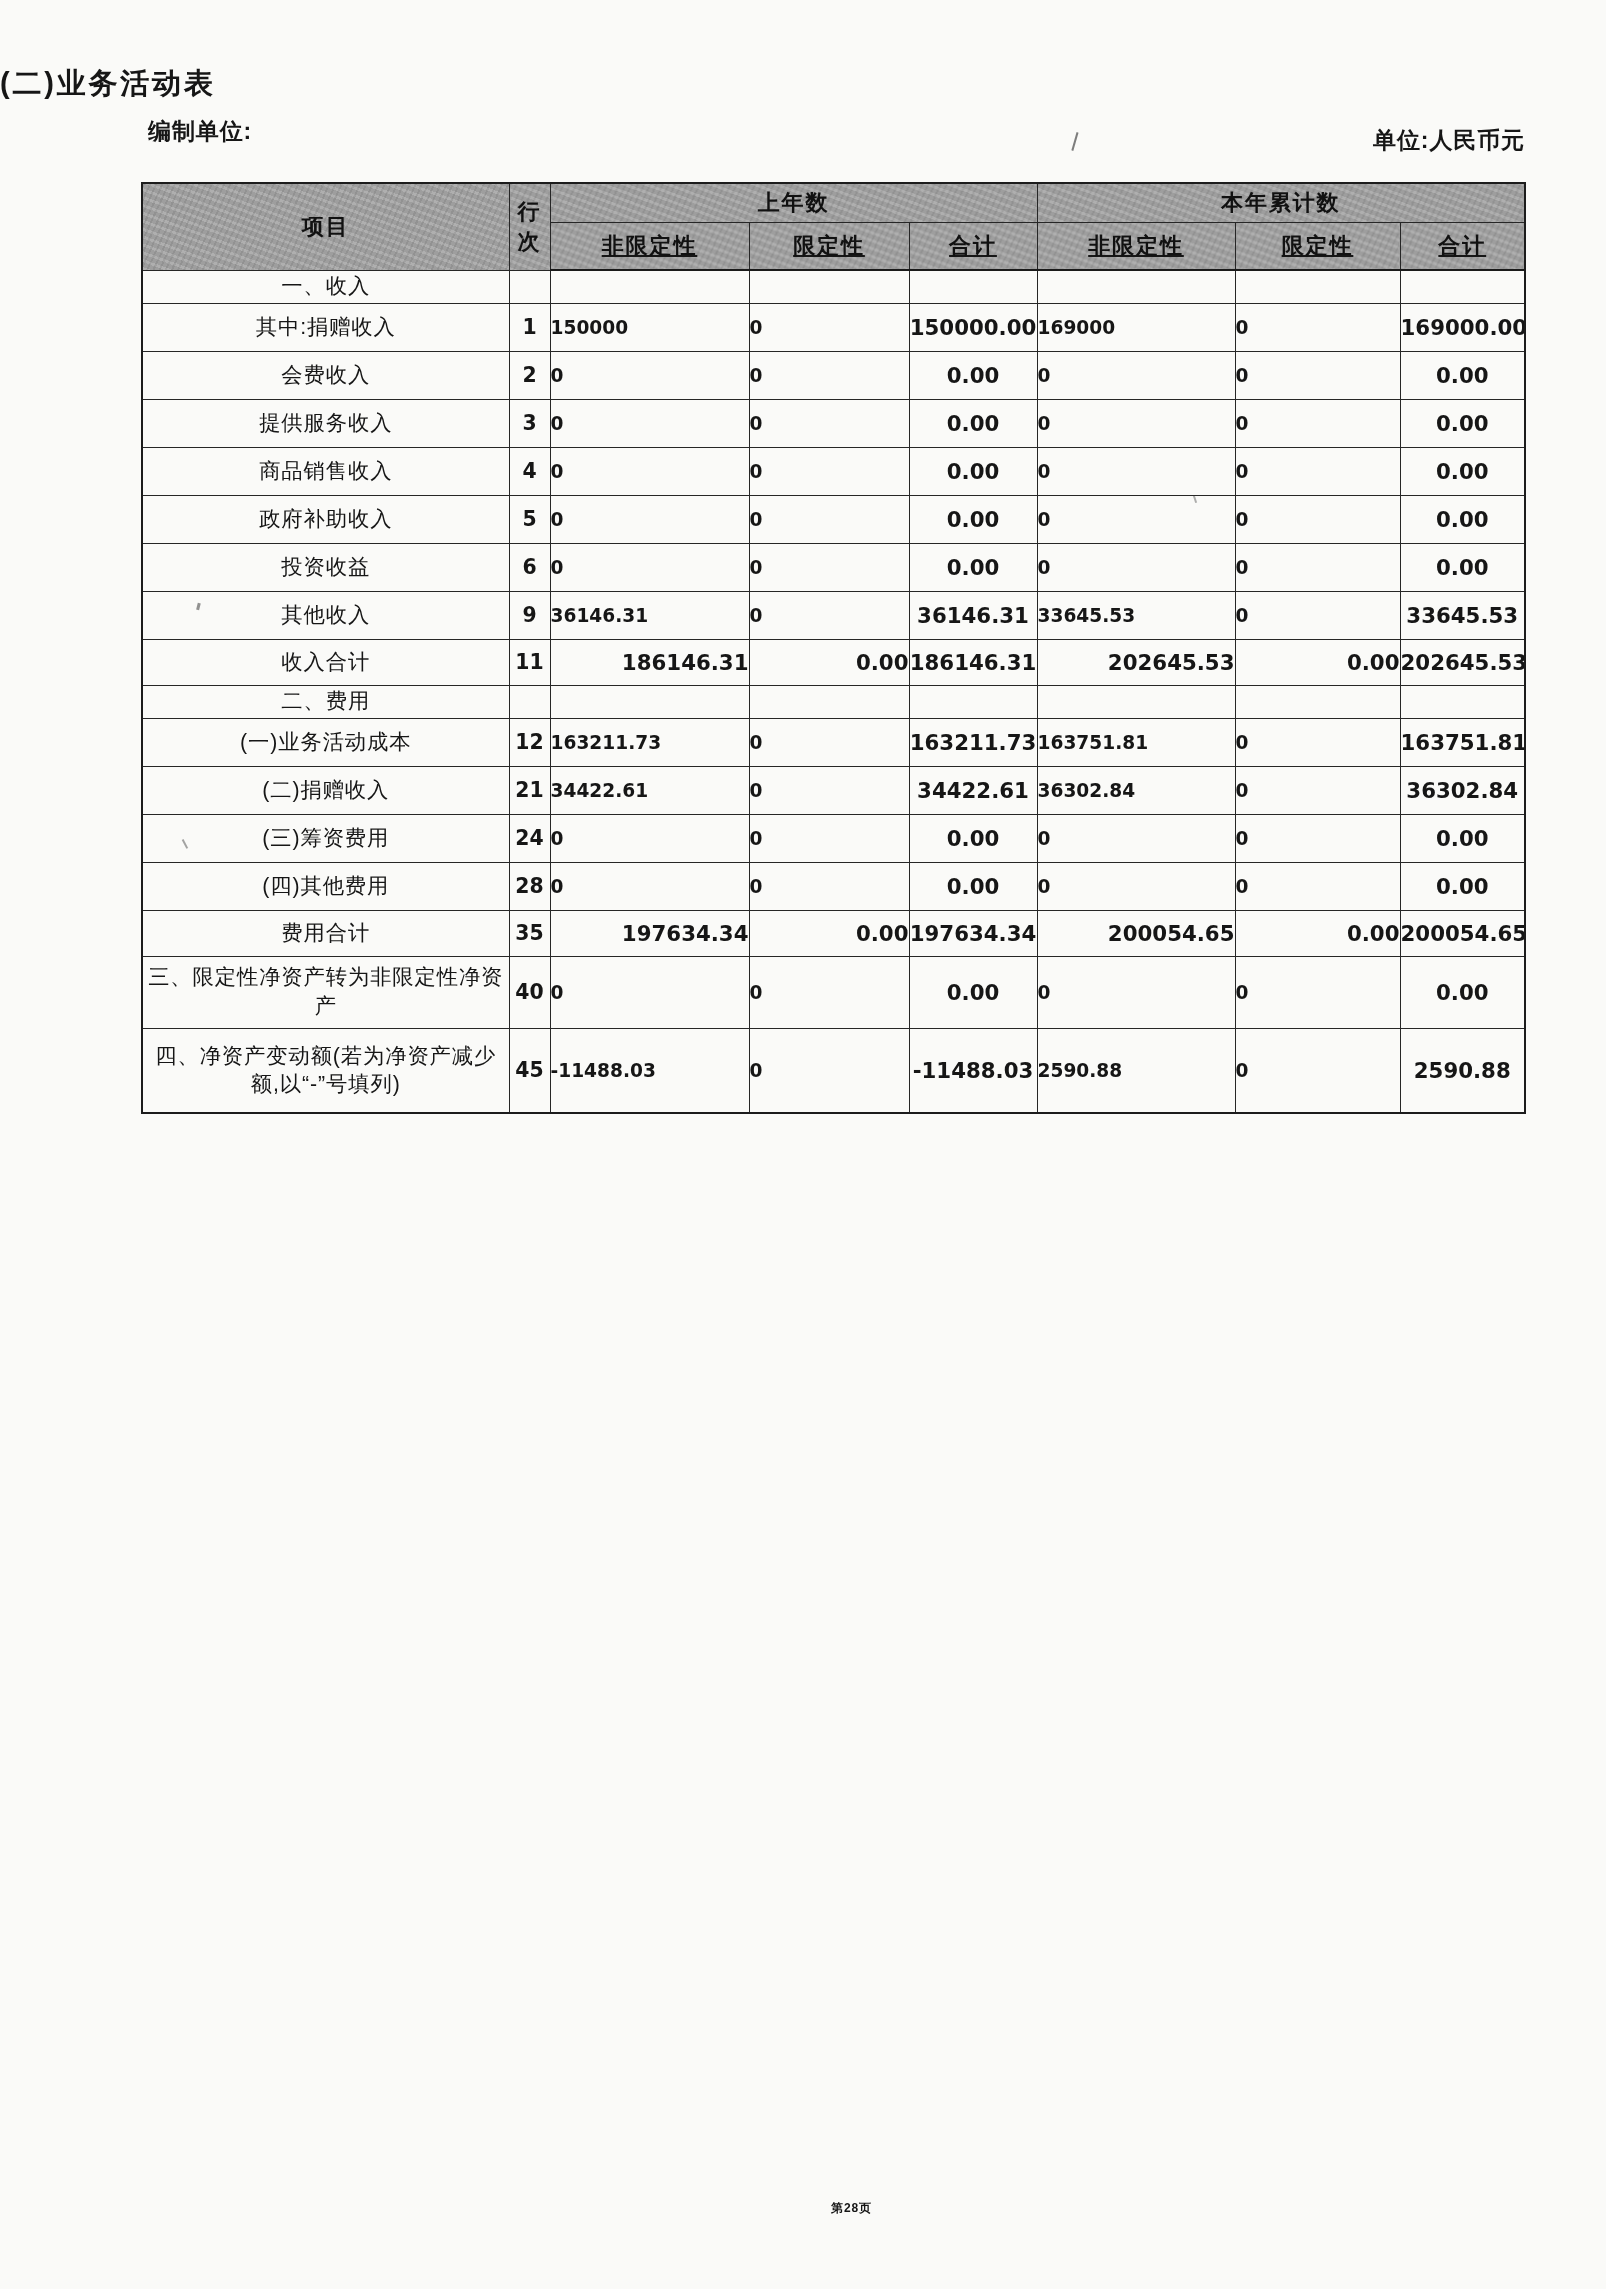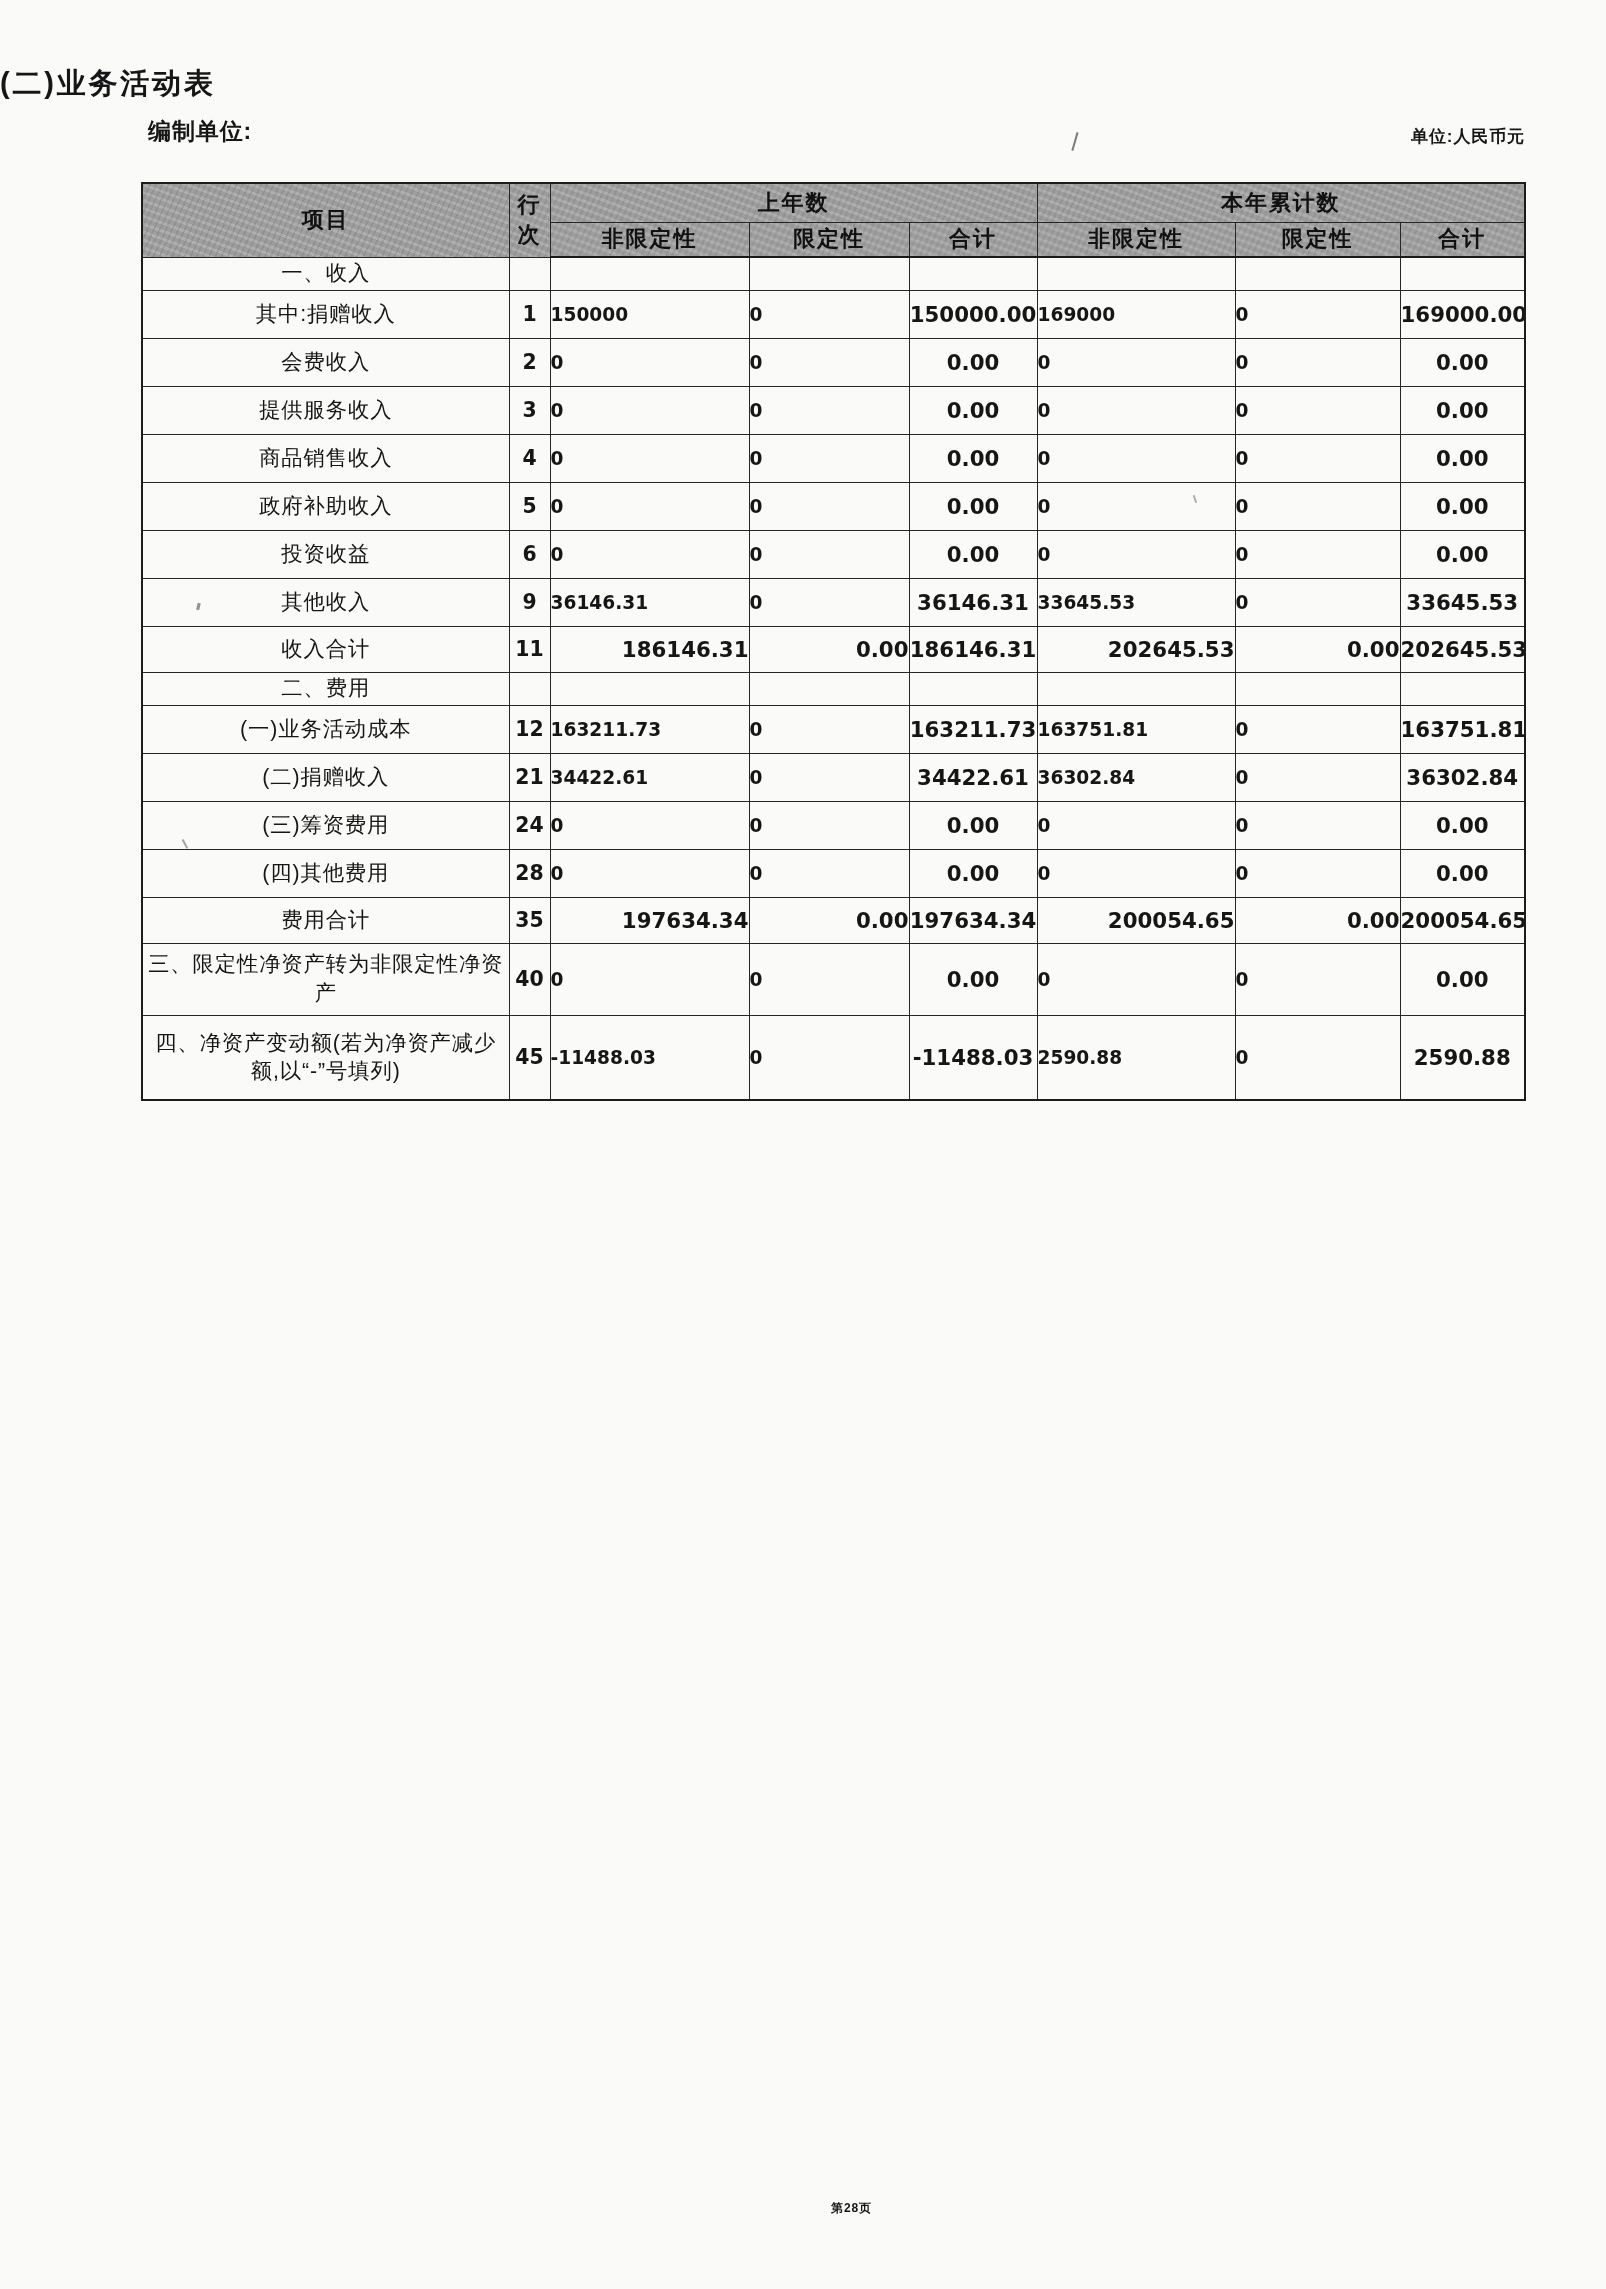--- a/index.html
+++ b/index.html
@@ -8,42 +8,42 @@
     background:#fafaf8; overflow:hidden; color:#161616;
     font-family:"Liberation Sans", sans-serif;
     margin:0 auto;
   }
   .title {
     position:absolute; top:52px; left:0; width:100%;
     text-align:left; font-size:29px; font-weight:700; letter-spacing:2.8px;margin-top:12px;
   }
   .meta-prepared { position:absolute; top:116px; left:148px; font-size:23px; font-weight:600; letter-spacing:0.9px; }
   .meta-period   { position:absolute; top:132px; left:0; width:100%; text-align:center; font-size:19.5px; font-weight:600; letter-spacing:1.9px; }
-  .meta-unit     { position:absolute; top:125px; right:82px; font-size:17px; font-weight:600; letter-spacing:0.9px;margin-left:17px; }
+  .meta-unit     { position:absolute; top:125px; right:82px; font-size:23px; font-weight:600; letter-spacing:0.9px;margin-left:17px; }
 
   table.report {
     position:absolute; left:141px; top:182px; width:1384px;
     border-collapse:collapse; table-layout:fixed;
     border:2.8px solid #1c1c1c;
   }
   .report th, .report td {
     border:1.9px solid #262626; overflow:hidden; vertical-align:middle;
     padding:0;
   }
   .report thead th {
     background-color:#a7a7a7;
     background-image:
       repeating-linear-gradient(115deg, rgba(35,35,35,0.10) 0 1.9px, rgba(0,0,0,0) 1.9px 5.6px),
       repeating-linear-gradient(20deg, rgba(255,255,255,0.09) 0 2.8px, rgba(0,0,0,0.05) 2.8px 7.4px);
     font-size:22px; font-weight:700; text-align:center; letter-spacing:1.9px;
     color:#111;
   }
   .report thead tr.h2 th { border-bottom:2.8px solid #1a1a1a; }
   tr.h1 { height:39px; }
-  tr.h2 { height:35px; }
+  tr.h2 { height:48px;text-decoration:underline; }
   tr.rs { height:33px; }
   tr.rd { height:48px; }
   tr.rt { height:46px;margin-top:13px; }
   tr.r40 { height:72px; }
   tr.r45 { height:85px; }
 
   .item { font-size:21.3px; font-weight:400; text-align:center; padding:1.9px 9.3px; line-height:1.35; letter-spacing:0.9px; }
   .line { font-size:20.4px; font-weight:700; text-align:center; font-family:"DejaVu Sans", sans-serif; }
   .v  { font-size:18.6px; font-weight:700; font-family:"DejaVu Sans", sans-serif; }
   .v2 { font-size:21.3px; font-weight:700; font-family:"DejaVu Sans", sans-serif; }

